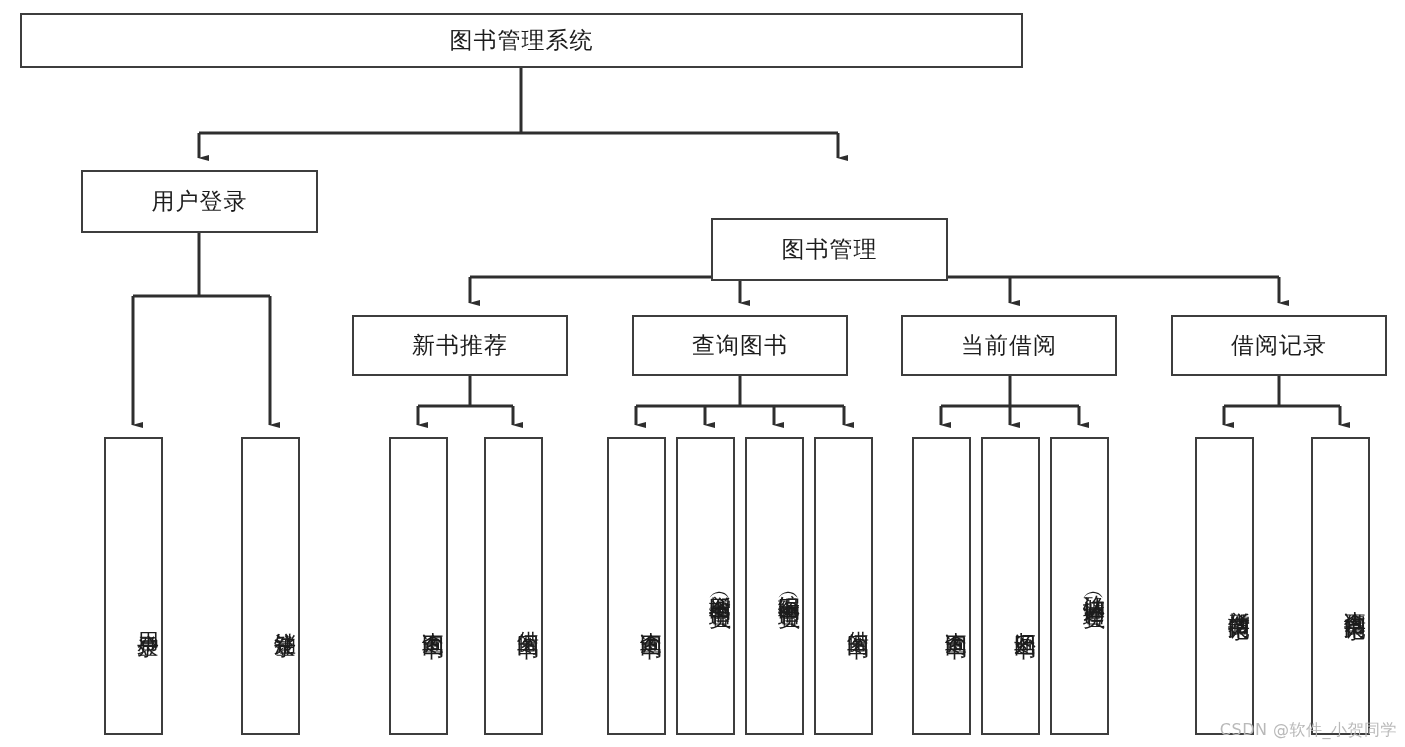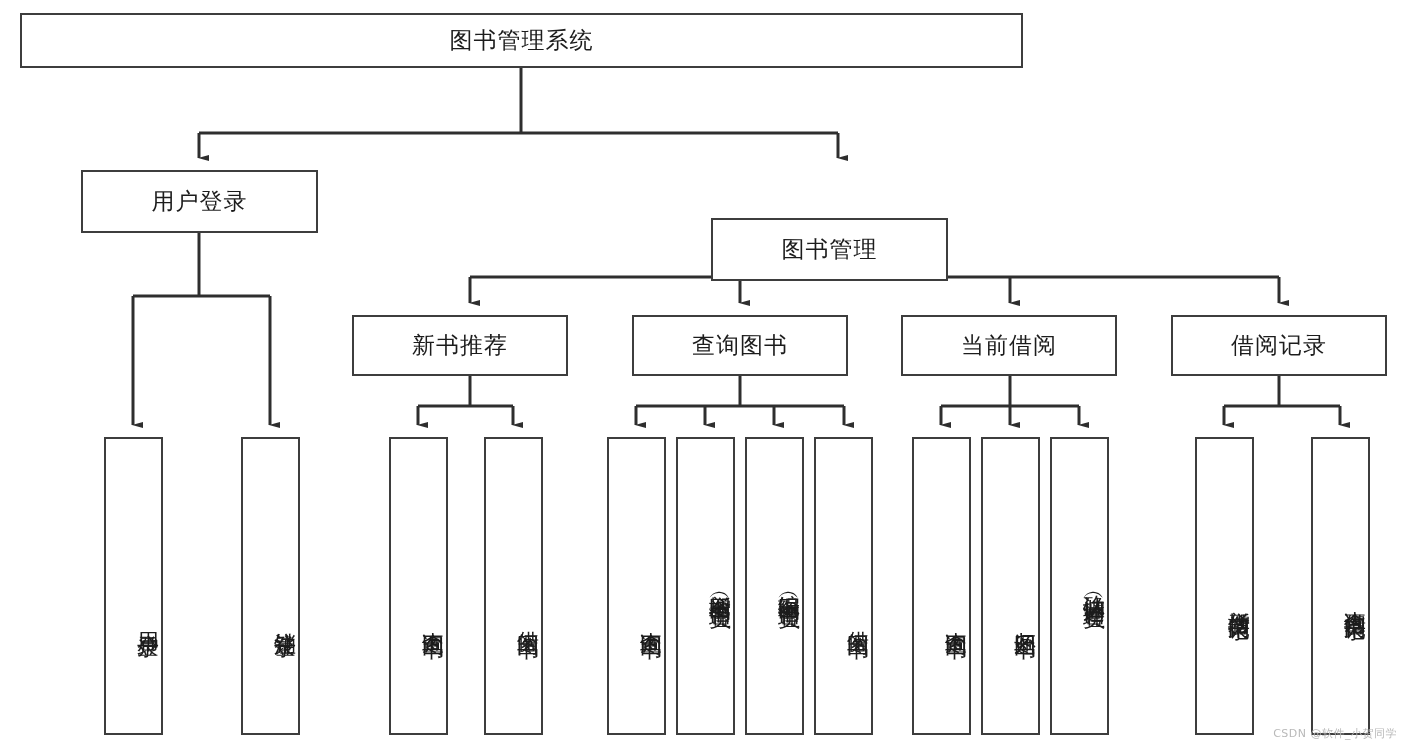--- a/index.html
+++ b/index.html
@@ -56,21 +56,21 @@
     left: 0;
     top: 0;
     width: 1405px;
     height: 747px;
     pointer-events: none;
   }
   .watermark {
     position: absolute;
     right: 8px;
     bottom: 6px;
-    font-size: 11px;
+    font-size: 16px;
     color: #b9b9b9;
     letter-spacing: 0.5px;
     white-space: nowrap;
   }
 </style>
 </head>
 <body>
 
 <div id="canvas">
 

